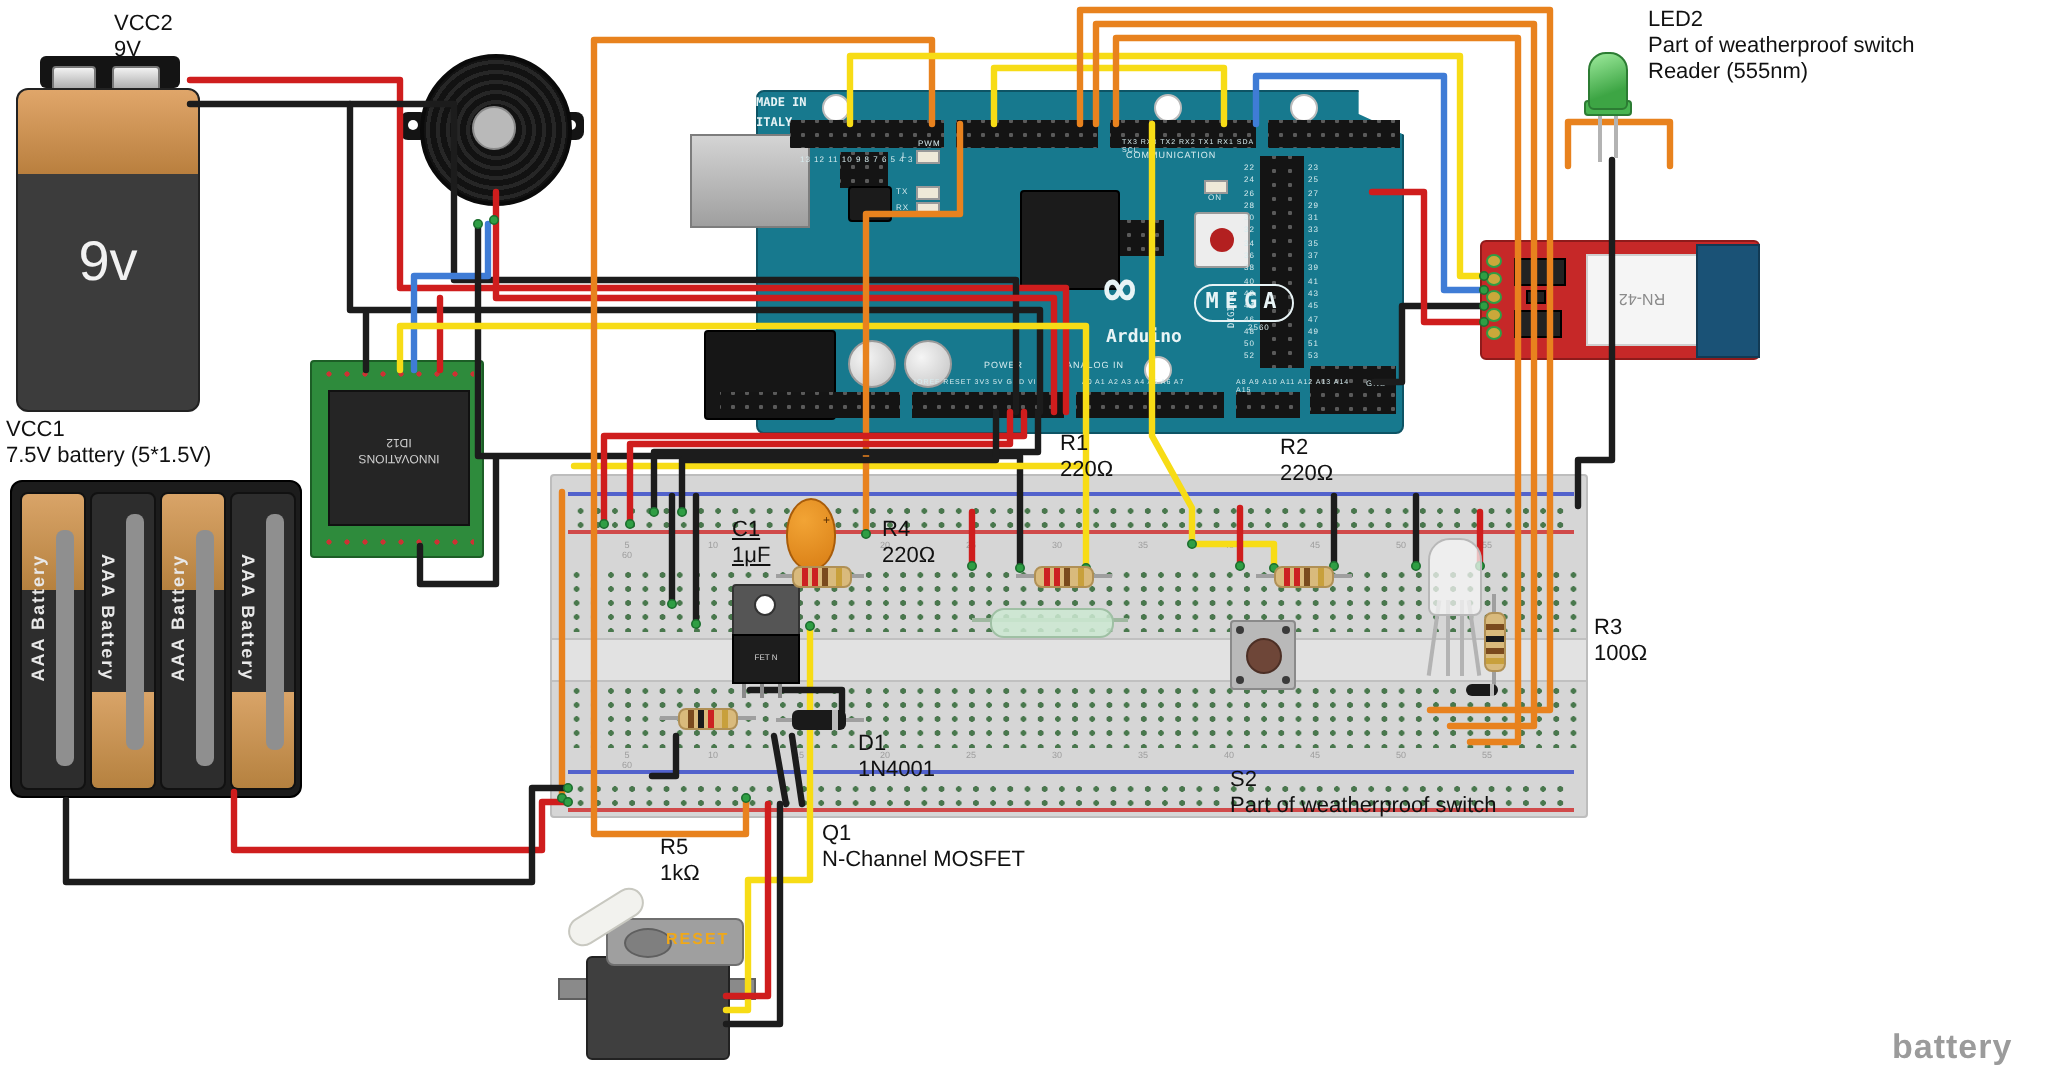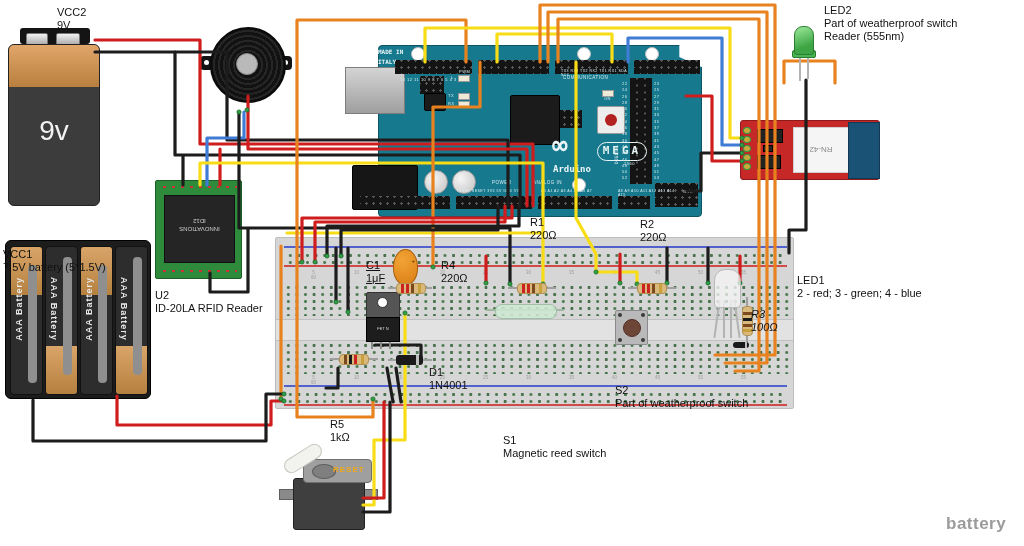--- a/index.html
+++ b/index.html
@@ -442,27 +442,23 @@
       <circle cx="742" cy="138" r="2.1" fill="#2f9e44" stroke="#1b6e2e" stroke-width="0.8"></circle>
       <circle cx="742" cy="145" r="2.1" fill="#2f9e44" stroke="#1b6e2e" stroke-width="0.8"></circle>
       <circle cx="742" cy="153" r="2.1" fill="#2f9e44" stroke="#1b6e2e" stroke-width="0.8"></circle>
       <circle cx="742" cy="161" r="2.1" fill="#2f9e44" stroke="#1b6e2e" stroke-width="0.8"></circle>
     </svg>
 
   <div class="ann" style="left:57px;top:6px;">
     <div>VCC2</div>
       <div>9V</div>
   </div>
-  <div class="ann" style="left:3px;top:209px;margin-top:39px;">
+  <div class="ann" style="left:3px;top:209px;">
     <div>VCC1</div>
       <div>7.5V battery (5*1.5V)</div>
-  </div>
-  <div class="ann" style="left:155px;top:289px;">
-    <div>U2</div>
-      <div>ID-20LA RFID Reader</div>
   </div>
   <div class="ann" style="left:366px;top:259px;text-decoration:underline;">
     <div>C1</div>
       <div>1μF</div>
   </div>
   <div class="ann" style="left:441px;top:259px;">
     <div>R4</div>
       <div>220Ω</div>
   </div>
   <div class="ann" style="left:530px;top:216px;">
@@ -474,33 +470,29 @@
       <div>220Ω</div>
   </div>
   <div class="ann" style="left:429px;top:366px;">
     <div>D1</div>
       <div>1N4001</div>
   </div>
   <div class="ann" style="left:330px;top:418px;">
     <div>R5</div>
       <div>1kΩ</div>
   </div>
-  <div class="ann" style="left:503px;top:434px;">
-    <div>S1</div>
-      <div>Magnetic reed switch</div>
+  <div class="ann" style="left:411px;top:411px;">
+    <div>Q1</div>
+      <div>N-Channel MOSFET</div>
   </div>
   <div class="ann" style="left:615px;top:384px;">
     <div>S2</div>
       <div>Part of weatherproof switch</div>
   </div>
-  <div class="ann" style="left:797px;top:274px;">
-    <div>LED1</div>
-      <div>2 - red; 3 - green; 4 - blue</div>
-  </div>
-  <div class="ann" style="left:751px;top:308px;font-style:italic;">
+  <div class="ann" style="left:797px;top:308px;">
     <div>R3</div>
       <div>100Ω</div>
   </div>
   <div class="ann" style="left:824px;top:4px;">
     <div>LED2</div>
       <div>Part of weatherproof switch</div>
       <div>Reader (555nm)</div>
   </div>
 
   <div class="wm" style="left:946px;top:514px;">battery</div>

